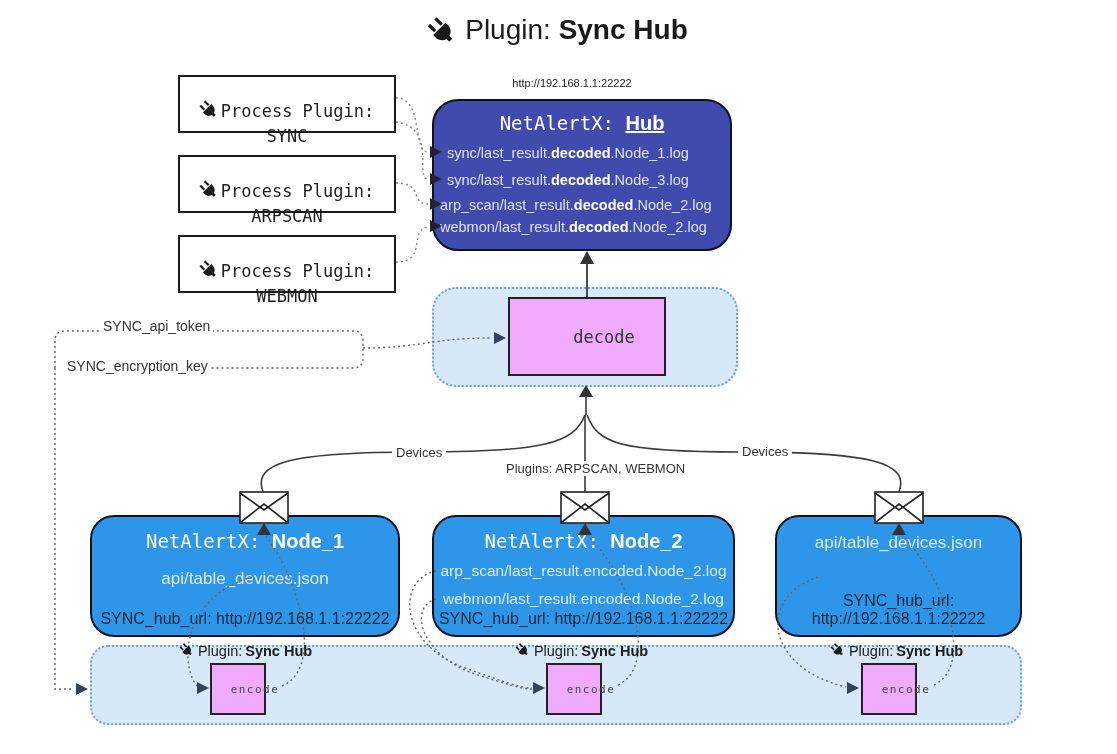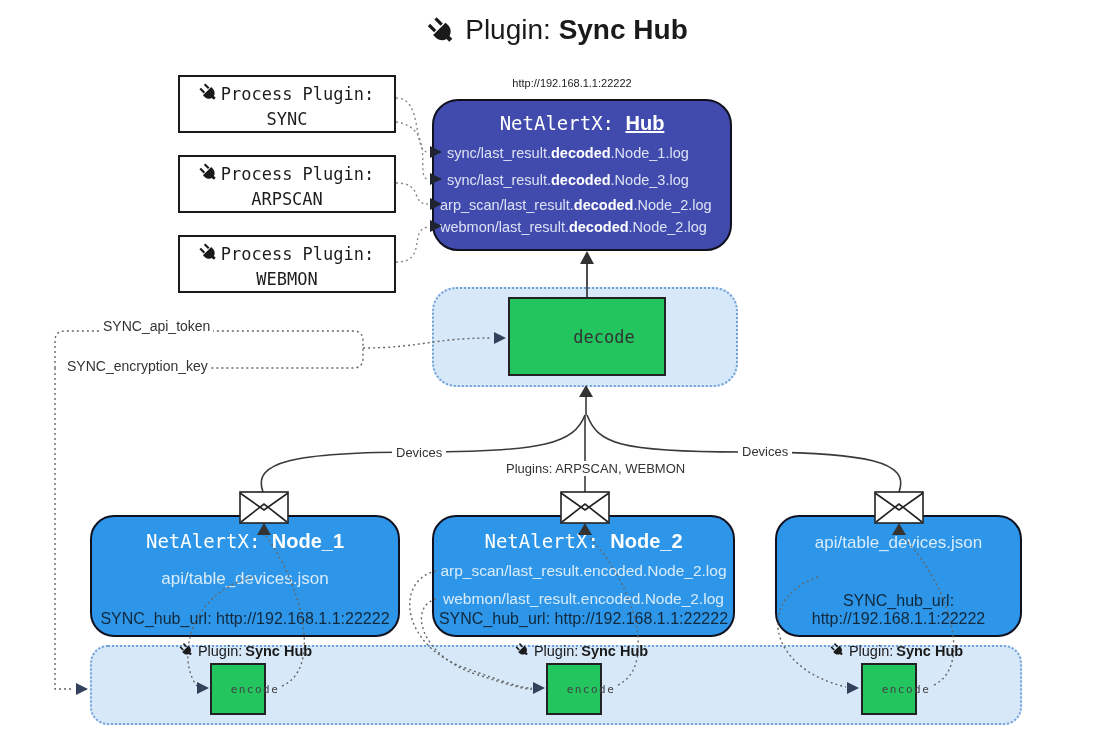--- a/index.html
+++ b/index.html
@@ -4,36 +4,36 @@
 <style>
   html,body{margin:0;padding:0;background:#fff;}
   #canvas{position:relative;width:1117px;height:754px;background:#fff;overflow:hidden;
           font-family:"Liberation Sans",sans-serif;color:#1a1a1a;}
   .abs{position:absolute;box-sizing:border-box;}
   
   .title{left:0;top:14px;width:1117px;text-align:center;font-size:28px;color:#1a1a1a;}
   .title .t-icon{display:inline-block;vertical-align:-6px;margin-right:6px;}
   .title b{font-weight:700;}
   
-  .pbox{left:178px;width:218px;height:58px;border:2px solid #1a1a1a;background:#fff;text-align:center;padding-top:5px;}
+  .pbox{left:178px;width:218px;height:58px;border:2px solid #1a1a1a;background:#fff;text-align:center;padding-top:22px;}
   .pbox .row1{font-family:"DejaVu Sans Mono",monospace;font-size:17px;color:#1d1d1d;
               display:flex;align-items:center;justify-content:center;gap:1px;}
   .pbox .row2{font-family:"DejaVu Sans Mono",monospace;font-size:17px;color:#1d1d1d;margin-top:3px;}
   
   .hub-url{left:422px;top:77px;width:300px;text-align:center;font-size:11px;color:#222;}
   .hub{left:432px;top:99px;width:300px;height:152px;background:#414bad;border:2px solid #10101f;border-radius:26px;color:#fff;}
   .hub-title{text-align:center;margin-top:11px;font-size:19px;font-family:"DejaVu Sans Mono",monospace;white-space:nowrap;}
   .hub-title b{font-family:"Liberation Sans",sans-serif;font-size:20px;text-decoration:underline;}
   .hub-line{position:absolute;font-size:14.5px;color:#dde2f4;white-space:nowrap;}
   .hub-line b{color:#ffffff;}
   .hl1{left:13px;top:44px;} .hl2{left:13px;top:71px;} .hl3{left:6px;top:96px;} .hl4{left:6px;top:118px;}
   
   .panel{background:#d7e8f9;border:2px dotted #6fa0d8;}
   .decode-panel{left:432px;top:287px;width:306px;height:100px;border-radius:24px;}
-  .white-box{background:#22c55e;border:2px solid #222;font-family:"DejaVu Sans Mono",monospace;
+  .white-box{background:#f0abfc;border:2px solid #222;font-family:"DejaVu Sans Mono",monospace;
              display:flex;align-items:center;justify-content:center;color:#333;padding-left:34px;}
   .decode-box{left:508px;top:297px;width:158px;height:79px;font-size:17px;}
   
   .cfg-label{font-size:14px;color:#333;background:#fff;padding:0 3px;z-index:60;white-space:nowrap;}
   .cfg-token{left:100px;top:318px;} .cfg-key{left:64px;top:358px;}
   
   .edge-label{font-size:13px;color:#333;background:#fff;padding:0 4px;z-index:60;white-space:nowrap;}
   .dev-l{left:392px;top:445px;} .dev-r{left:738px;top:444px;}
   .plug-mid{left:502px;top:461px;width:166px;text-align:center;}
   

